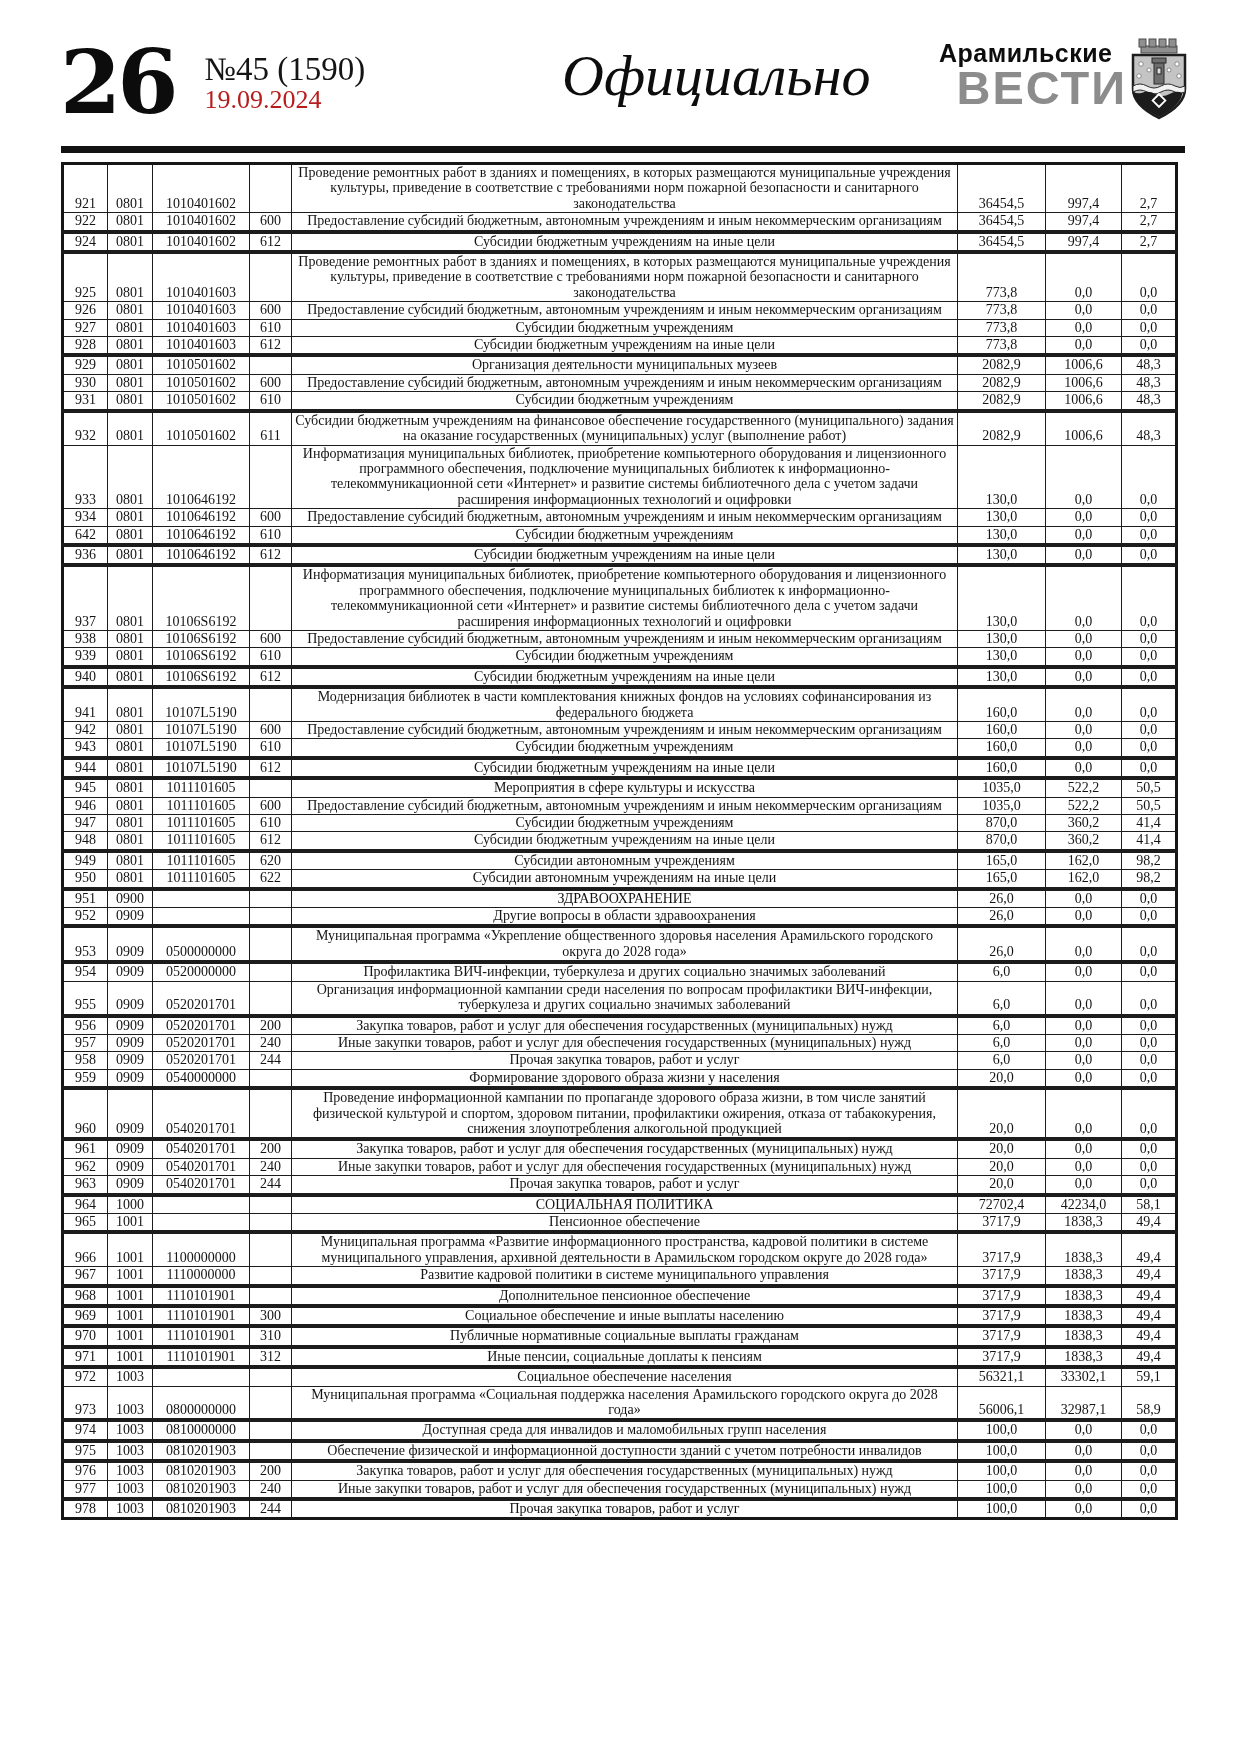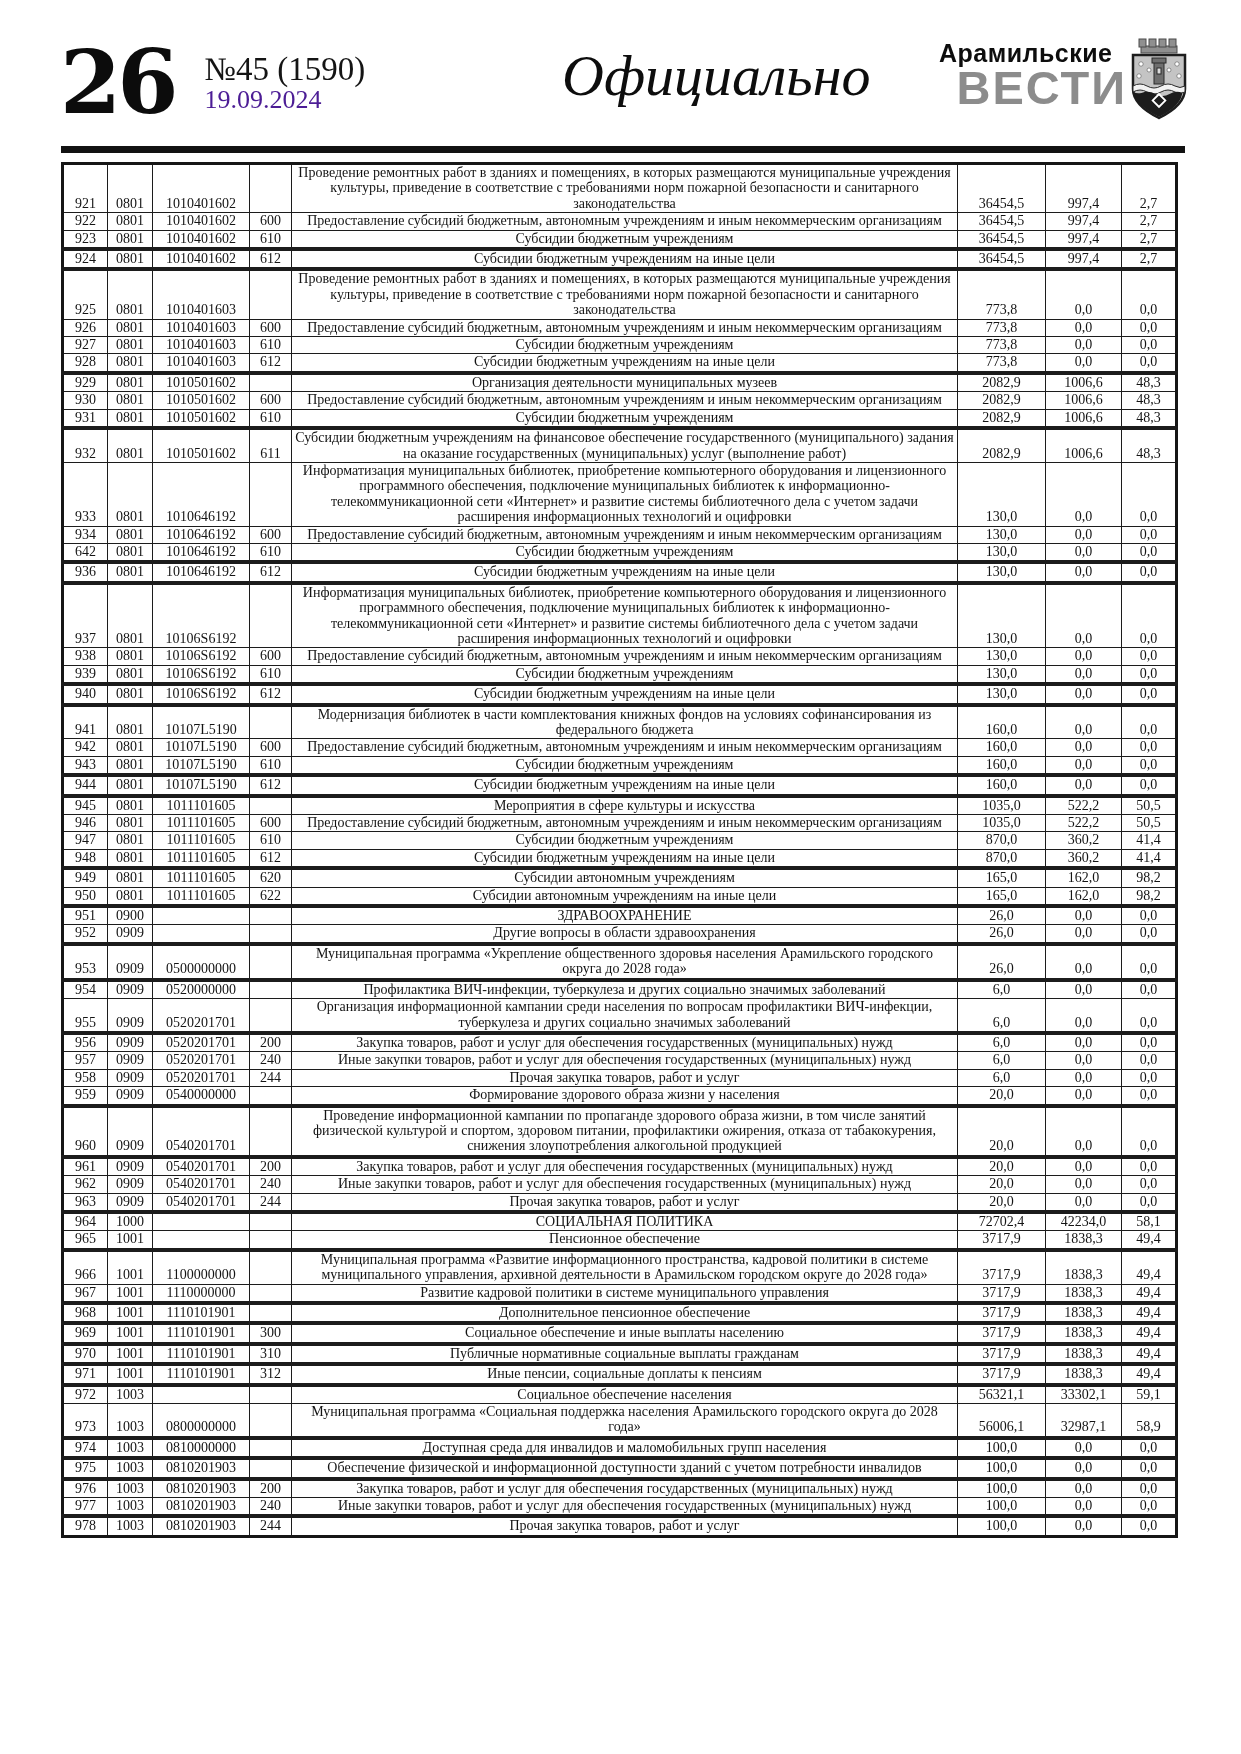--- a/index.html
+++ b/index.html
@@ -12,21 +12,21 @@
 
   
   .masthead { position:relative; height:146px; }
   .left-group { position:absolute; left:60px; top:42px; display:flex; gap:30px; }
   .page-num {
     font-size:88px; line-height:80px; font-weight:bold;
     font-family:"DejaVu Serif","Liberation Serif",serif; letter-spacing:-4px; color:#0c0c0c;
   }
   .issue { padding-top:12px; }
   .issue-no { font-size:33px; line-height:30px; color:#141414; }
-  .issue-date { font-size:26px; line-height:32px; color:#4c1d95; }
+  .issue-date { font-size:26px; line-height:32px; color:#b91c1c; }
   .section-title {
     position:absolute; left:562px; top:46px;
     font-style:italic; font-size:58px; line-height:60px; color:#0d0d0d;
     font-family:"Liberation Serif",serif;
   }
   .brand { position:absolute; right:50px; top:40px; display:flex; align-items:flex-start; }
   .brand-text { text-align:center; font-family:"Liberation Sans",sans-serif; }
   .brand-top { font-size:25px; line-height:26px; font-weight:bold; color:#0d0d0d; letter-spacing:0.5px; }
   .brand-bottom { font-size:47px; line-height:44px; font-weight:bold; color:#8c8c8c; letter-spacing:2px;margin-left:32px; }
   .crest { width:64px; height:82px; margin-top:-2px; }
@@ -132,30 +132,20 @@
         <tr>
           <td class="c-num">922</td>
           <td class="c-code">0801</td>
           <td class="c-code">1010401602</td>
           <td class="c-code">600</td>
           <td class="c-desc">Предоставление субсидий бюджетным, автономным учреждениям и иным некоммерческим организациям</td>
           <td class="c-amt">36454,5</td>
           <td class="c-amt">997,4</td>
           <td class="c-amt">2,7</td>
         </tr>
-        <tr>
-          <td class="c-num">923</td>
-          <td class="c-code">0801</td>
-          <td class="c-code">1010401602</td>
-          <td class="c-code">610</td>
-          <td class="c-desc">Субсидии бюджетным учреждениям</td>
-          <td class="c-amt">36454,5</td>
-          <td class="c-amt">997,4</td>
-          <td class="c-amt">2,7</td>
-        </tr>
         <tr class="thick">
           <td class="c-num">924</td>
           <td class="c-code">0801</td>
           <td class="c-code">1010401602</td>
           <td class="c-code">612</td>
           <td class="c-desc">Субсидии бюджетным учреждениям на иные цели</td>
           <td class="c-amt">36454,5</td>
           <td class="c-amt">997,4</td>
           <td class="c-amt">2,7</td>
         </tr>

